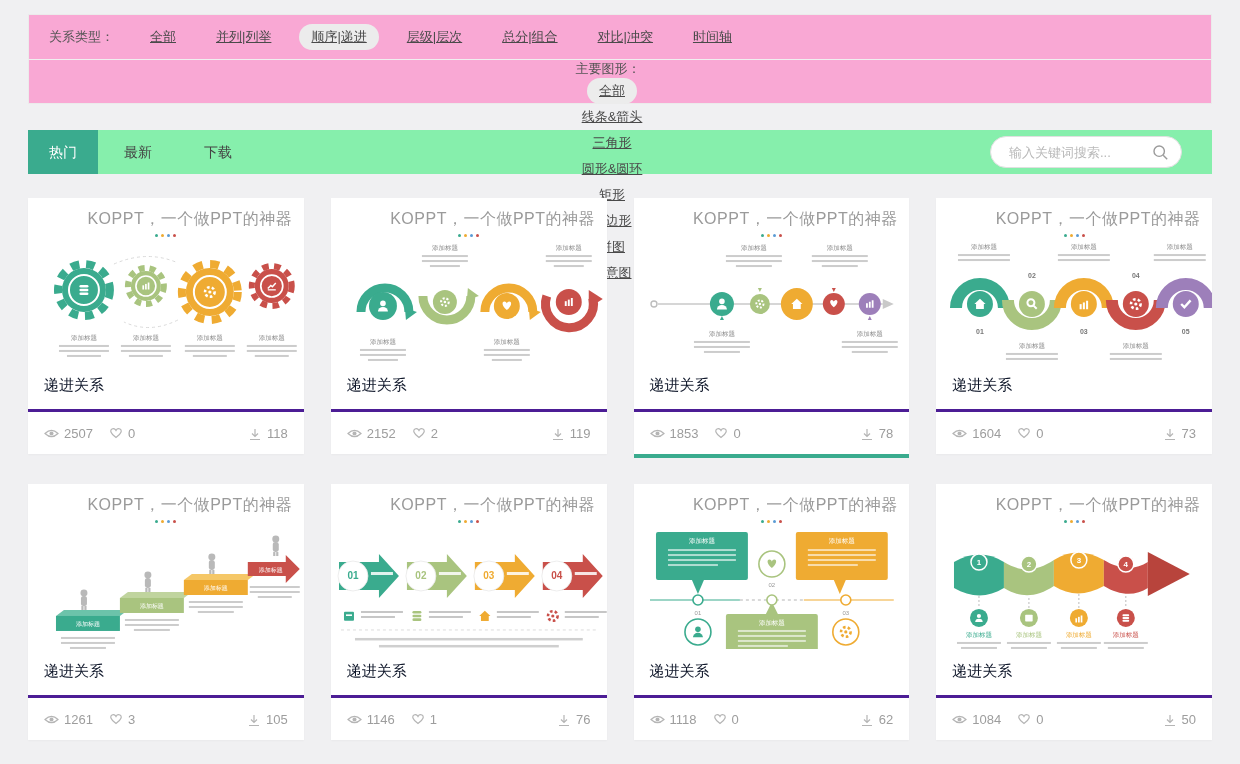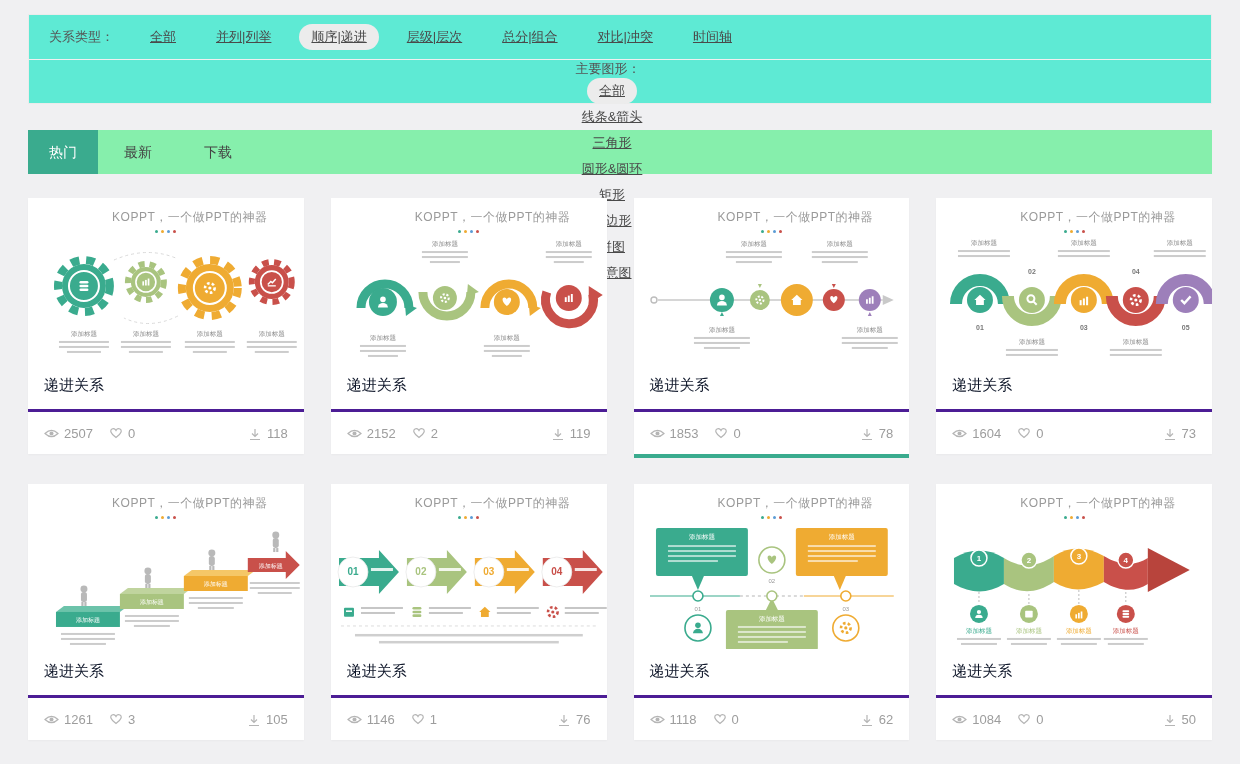--- a/index.html
+++ b/index.html
@@ -6,41 +6,41 @@
   html,body { margin:0; padding:0; }
   body {
     width:1240px; height:764px; overflow:hidden;
     background:#f0f0f2;
     font-family:"Liberation Sans","DejaVu Sans",sans-serif;
     color:#444;
   }
   .page { padding-top:14px; }
 
   
-  .filter-box { margin:0 28px; background:#5eead4; border:1px solid #ebebeb; }
+  .filter-box { margin:0 28px; background:#f9a8d4; border:1px solid #ebebeb; }
   .filter-row { height:44px; display:flex; align-items:center; padding:0 20px; font-size:13px; }
   .filter-row + .filter-row { border-top:1px solid #f0f0f0;flex-direction:column; }
   .filter-label { color:#555; margin-right:24px; }
   .filter-item { margin-right:16px; padding:4px 12px; border-radius:13px; color:#4a4a4a; cursor:pointer; white-space:nowrap;text-decoration:underline; }
   .filter-item.selected { background:#ececec; }
 
   
   .tabs-bar { margin:26px 28px 0; background:#86efac; height:44px; display:flex; align-items:center; }
   .tab { height:44px; line-height:44px; padding:0 26px; font-size:14px; color:#444; cursor:pointer; }
   .tab.active { background:#3aab8e; color:#fff; padding:0 21px; }
   .search-box { margin-left:auto; margin-right:30px; width:192px; height:32px; border:1px solid #e0e0e0; border-radius:16px; background:#fff; display:flex; align-items:center; padding:0 12px 0 16px; }
   .search-box input { flex:1; border:none; outline:none; background:transparent; font-size:13px; color:#666; width:100%; font-family:inherit; }
   .search-box input::placeholder { color:#b9b9b9; }
 
   
   .grid { margin:24px 28px 0; display:grid; grid-template-columns:repeat(4,1fr); gap:30px 27px; }
   .card { background:#fff; position:relative; box-shadow:0 1px 2px rgba(0,0,0,.03); cursor:pointer; }
   .card.active::after { content:""; position:absolute; left:0; right:0; bottom:-4px; height:4px; background:#3aab8e; }
   .preview { height:165px; padding-top:11px; text-align:center; overflow:hidden; }
-  .brand { font-size:12px; color:#9a9a9a; letter-spacing:.5px;padding-left:48px; }
+  .brand { font-size:16px; color:#9a9a9a; letter-spacing:.5px;padding-left:48px; }
   .dots { display:flex; justify-content:center; gap:3px; margin:4px 0 1px; }
   .dots i { width:3px; height:3px; border-radius:50%; display:block; }
   .graphic { width:100%; height:132px; display:block; }
   .card-title { padding:13px 16px 14px; font-size:15px; color:#0f172a; }
   .stats { display:flex; align-items:center; height:45px; padding:0 16px; border-top:3px solid #4c1d95; color:#9d9d9d; font-size:13px; }
   .stat { display:flex; align-items:center; gap:5px; margin-right:16px; }
   .stat.dl { margin-left:auto; margin-right:0;align-items:flex-end; }
   .stat svg { display:block; }
   svg text { font-family:inherit; }
 </style>
@@ -115,20 +115,27 @@
       <a class="filter-item">多边形</a>
       <a class="filter-item">拼图</a>
       <a class="filter-item">创意图</a>
     </div>
   </section>
 
   <div class="tabs-bar">
     <div class="tab active">热门</div>
     <div class="tab">最新</div>
     <div class="tab">下载</div>
+    <div class="search-box">
+      <input type="text" placeholder="输入关键词搜索..." style="">
+      <svg width="17" height="17" viewBox="0 0 17 17">
+        <circle cx="7.2" cy="7.2" r="5.2" fill="none" stroke="#9a9a9a" stroke-width="1.4"></circle>
+        <line x1="11.2" y1="11.2" x2="15.2" y2="15.2" stroke="#9a9a9a" stroke-width="1.4"></line>
+      </svg>
+    </div>
   </div>
 
   <div class="grid">
 
     <article class="card">
       <div class="preview">
         <div class="brand">KOPPT，一个做PPT的神器</div>
         <div class="dots">
             <i style="background:#3aab8e"></i>
             <i style="background:#efab32"></i>

